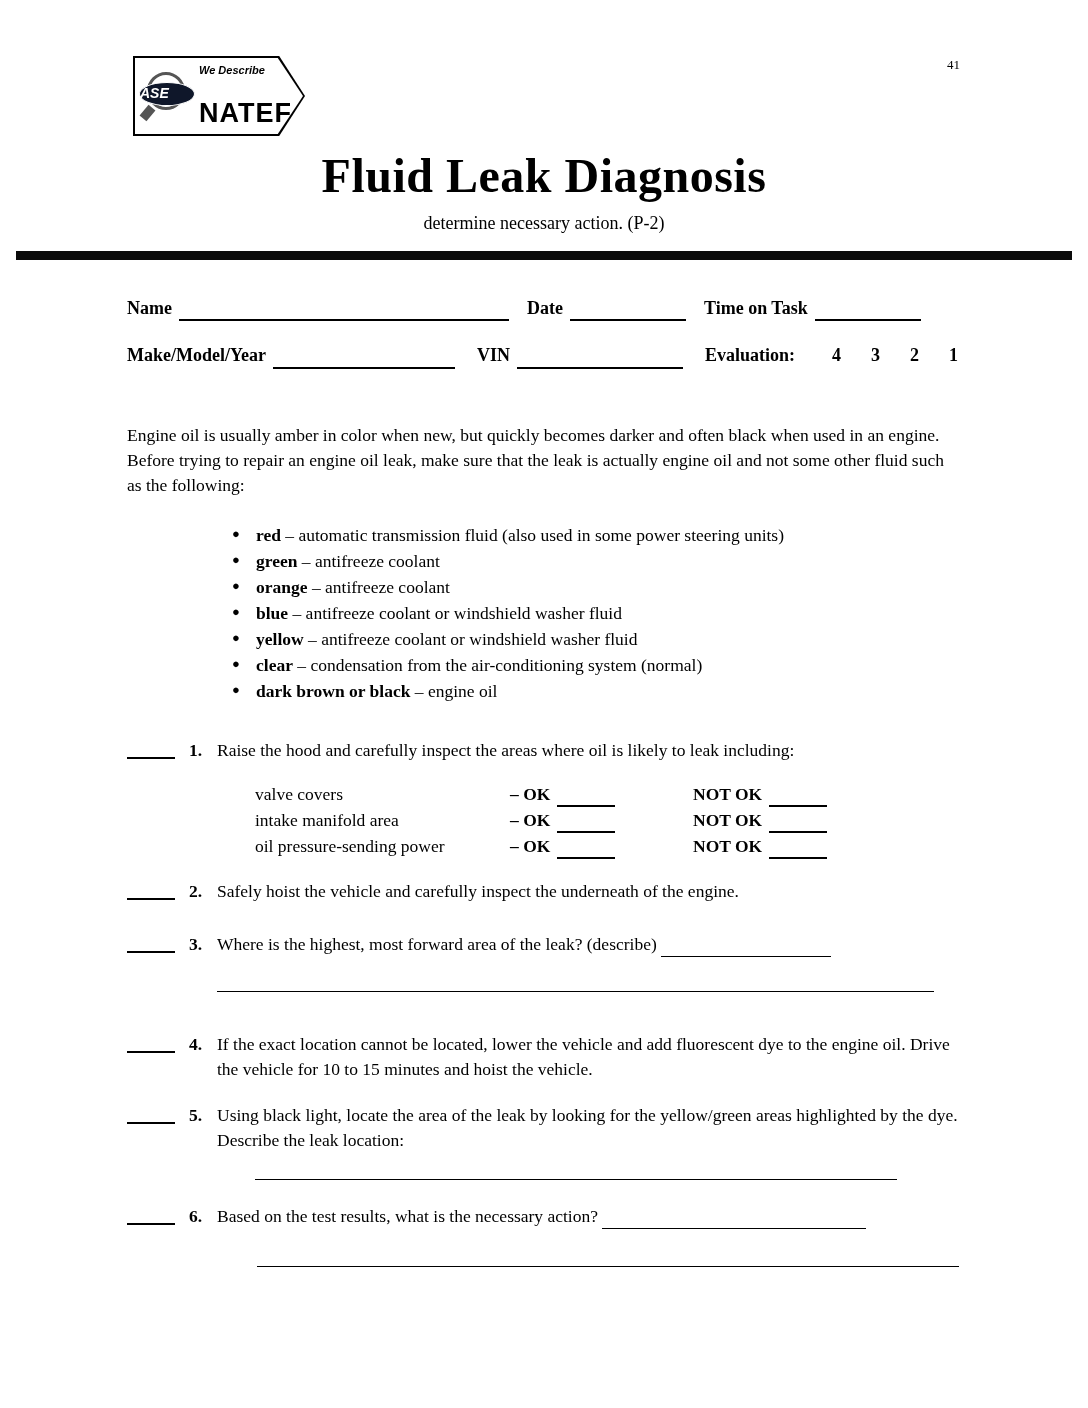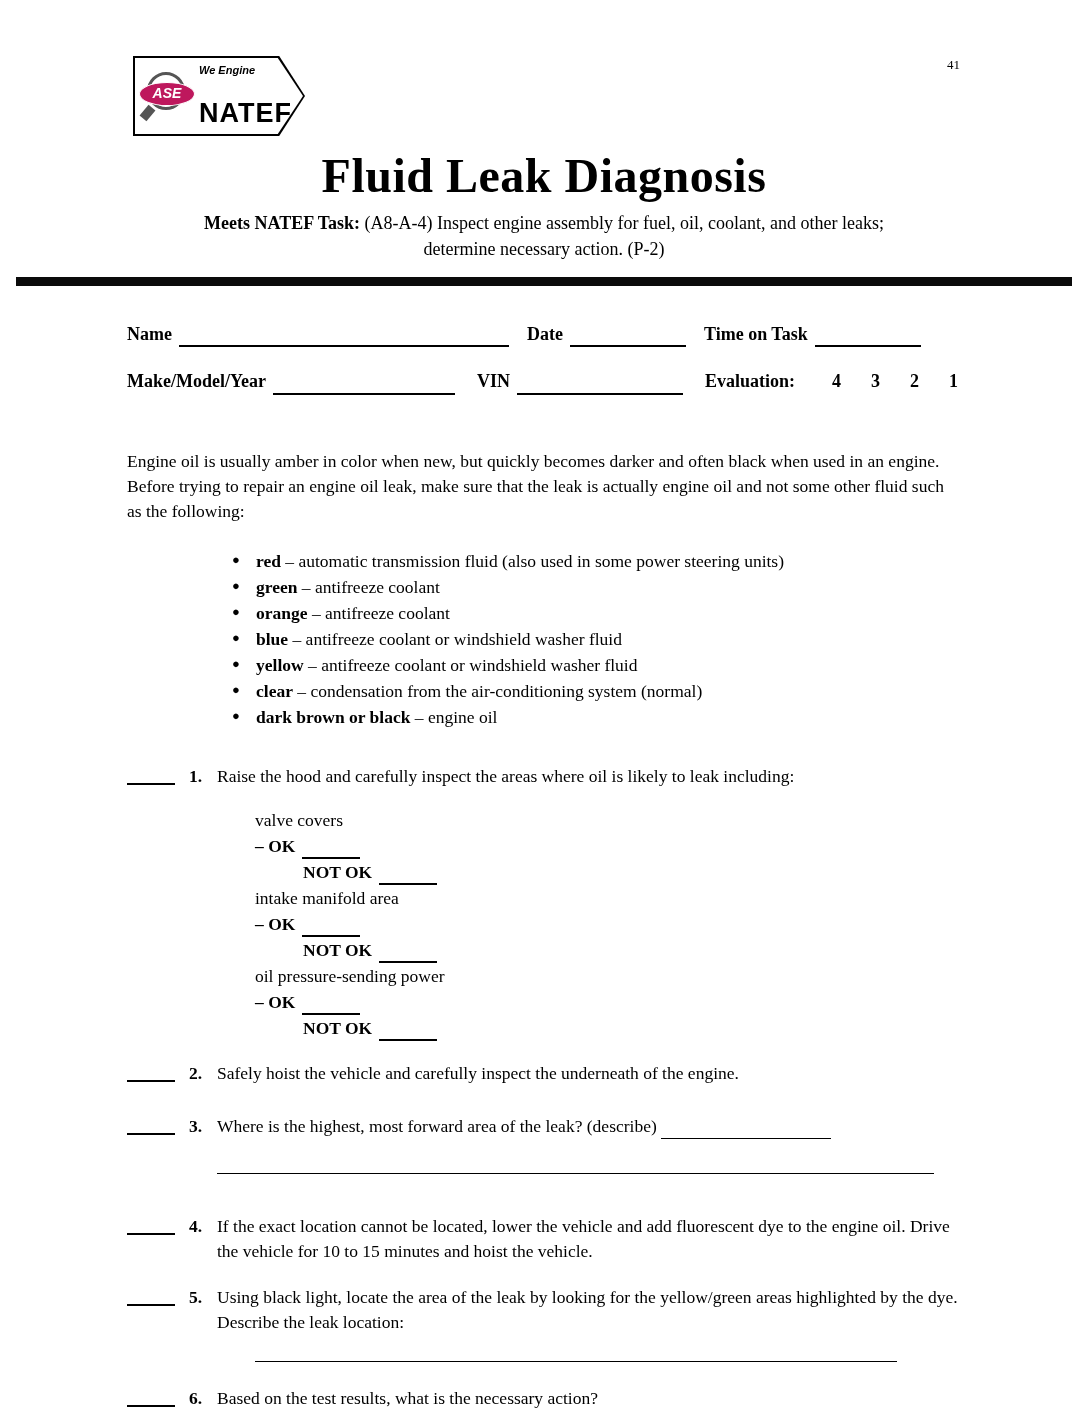--- a/index.html
+++ b/index.html
@@ -44,23 +44,23 @@
     border: 3px solid #555; border-radius: 50%;
   }
   .ase-stem {
     position: absolute; left: 2px; bottom: 4px;
     width: 9px; height: 14px;
     background: #555; transform: rotate(40deg);
   }
   .ase-oval {
     position: absolute; top: 14px; left: -2px;
     width: 56px; height: 24px;
-    background: #be185d; border-radius: 50%;
+    background: #0f172a; border-radius: 50%;
     border: 1px solid #fff;
-    display: flex; align-items: center; justify-content: center;
+    display: flex; align-items: center; justify-content: flex-start;
     color: #fff; font-family: "Liberation Sans", sans-serif;
     font-style: italic; font-weight: bold; font-size: 14px;
   }
   .logo-texts { padding-left: 6px; font-family: "Liberation Sans", sans-serif; }
   .we-support { font-size: 11px; font-weight: bold; font-style: italic; }
   .natef { font-size: 27px; font-weight: bold; letter-spacing: 1px; line-height: 1.1; margin-top: 20px; }
   
   .title {
     padding-top: 150px;
     text-align: center;
@@ -105,21 +105,21 @@
   .bullet-dot { position: absolute; left: 2px; top: -1px; font-size: 13px; }
   
   .steps { margin-top: 34px; }
   .step { display: flex; align-items: flex-start; line-height: 25px; }
   .step-blank { width: 48px; flex: none; margin-right: 14px; margin-top: 4px; height: 1em; }
   .step-num { font-weight: bold; width: 28px; flex: none; }
   .step-text { flex: 1; }
   .inline-blank3 { width: 170px; border-bottom-width: 1px; }
   .inline-blank6 { width: 264px; border-bottom-width: 1px; }
   .ok-table { margin: 18px 0 0 128px; }
-  .ok-row { display: flex; line-height: 26px; flex-direction: column; }
+  .ok-row { display: flex; line-height: 26px; }
   .ok-area { width: 255px; }
   .ok-cell { width: 135px; }
   .notok-cell { width: 150px; margin-left: 48px; }
   .ok-blank { width: 58px; margin-left: 7px; }
   .m-step2 { margin-top: 20px; }
   .m-step3 { margin-top: 28px; }
   .m-step4 { margin-top: 40px; }
   .m-step5 { margin-top: 21px; }
   .m-step6 { margin-top: 24px; }
   .answer-line { border-bottom: 1px solid #000; height: 2px; }
@@ -138,34 +138,30 @@
     <div class="logo-shape">
       <div class="logo-inner">
         <div class="ase-badge">
           <div class="ase-ring"></div>
           <div class="ase-stem"></div>
           <div class="ase-oval">
             <span>ASE</span>
           </div>
         </div>
         <div class="logo-texts">
-          <div class="we-support">We Engine</div>
+          <div class="we-support">We Describe</div>
           <div class="natef">NATEF</div>
         </div>
       </div>
     </div>
   </div>
 
   <h1 class="title">Fluid Leak Diagnosis</h1>
 
   <div class="meets">
-    <div>
-      <span class="bold">Meets NATEF Task:</span>
-      <span>(A8-A-4)  Inspect engine assembly for fuel, oil, coolant, and other leaks;</span>
-    </div>
     <div>determine necessary action.  (P-2)</div>
   </div>
 
   <div class="rule"></div>
 
   <div class="content">
 
     <div class="form-row">
       <span class="lbl">Name</span>
       <span class="blank name-blank"></span>

